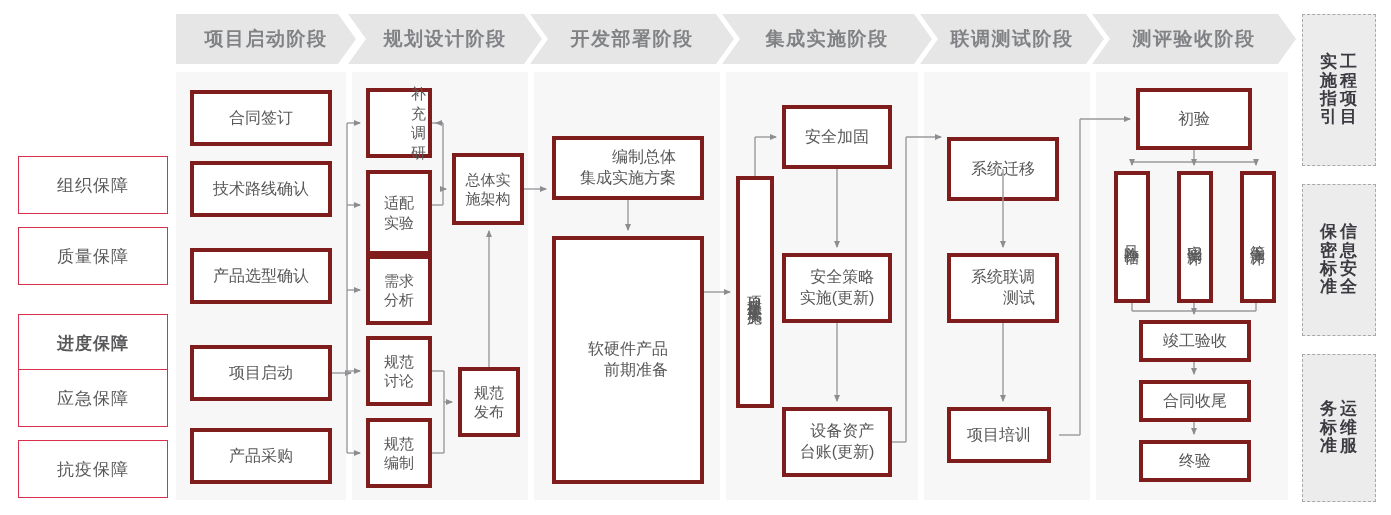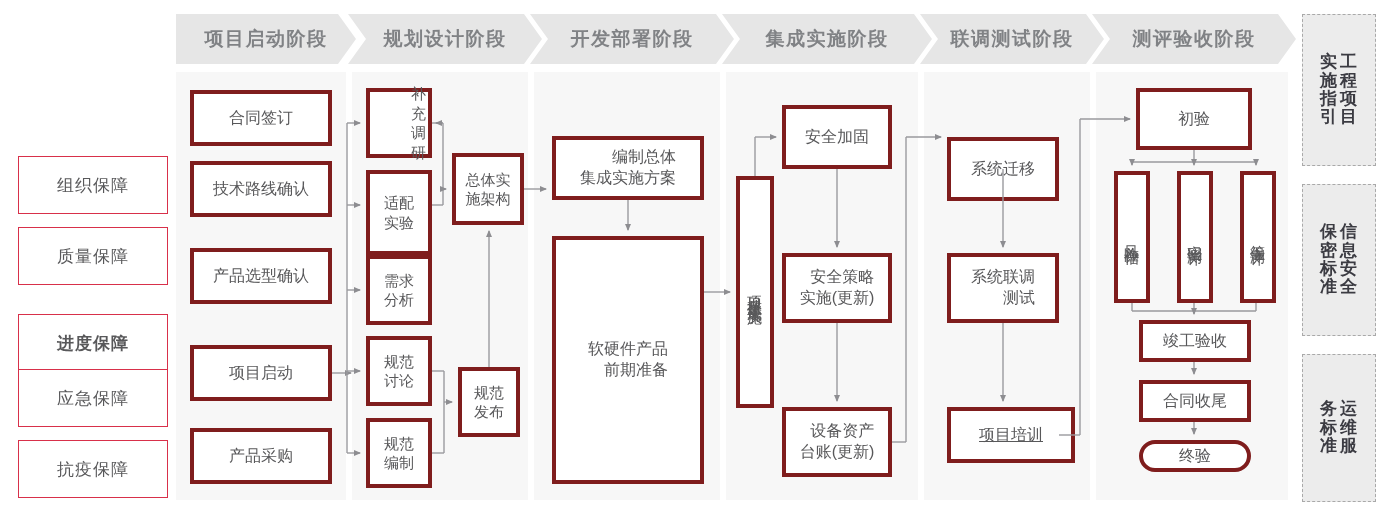--- a/index.html
+++ b/index.html
@@ -170,29 +170,29 @@
   <div class="node sm vert" style="left:736px;top:176px;width:38px;height:232px;">项目整体集成实施</div>
   <div class="node" style="left:782px;top:105px;width:110px;height:64px;">安全加固</div>
   <div class="node" style="left:782px;top:253px;width:110px;height:70px;white-space:pre-line;">安全策略
 实施(更新)</div>
   <div class="node" style="left:782px;top:407px;width:110px;height:70px;white-space:pre-line;">设备资产
 台账(更新)</div>
 
   <div class="node" style="left:947px;top:105px;width:112px;height:64px;margin-top:32px;">系统迁移</div>
   <div class="node" style="left:947px;top:253px;width:112px;height:70px;white-space:pre-line;">系统联调
 测试</div>
-  <div class="node" style="left:947px;top:407px;width:128px;height:56px;text-decoration:underline;">项目培训</div>
+  <div class="node" style="left:947px;top:407px;width:104px;height:56px;">项目培训</div>
 
   <div class="node" style="left:1136px;top:88px;width:116px;height:62px;">初验</div>
   <div class="node sm vert" style="left:1114px;top:171px;width:36px;height:132px;">风险评估</div>
   <div class="node sm vert" style="left:1177px;top:171px;width:36px;height:132px;">密码测评</div>
   <div class="node sm vert" style="left:1240px;top:171px;width:36px;height:132px;">等保测评</div>
   <div class="node" style="left:1139px;top:320px;width:112px;height:42px;">竣工验收</div>
   <div class="node" style="left:1139px;top:380px;width:112px;height:42px;">合同收尾</div>
-  <div class="node" style="left:1139px;top:440px;width:112px;height:32px;border-radius:16px;">终验</div>
+  <div class="node" style="left:1139px;top:440px;width:112px;height:42px;">终验</div>
 
   <div class="std" style="top:14px;height:152px;">
     <span class="vtext" style="writing-mode: horizontal-tb; display: flex; flex-direction: row-reverse; gap: 2px; align-items: flex-start;">
         <div style="display: flex; flex-direction: column; align-items: center; line-height: 1.08;">
           <span>工</span>
           <span>程</span>
           <span>项</span>
           <span>目</span>
         </div>
         <div style="display: flex; flex-direction: column; align-items: center; line-height: 1.08;">

